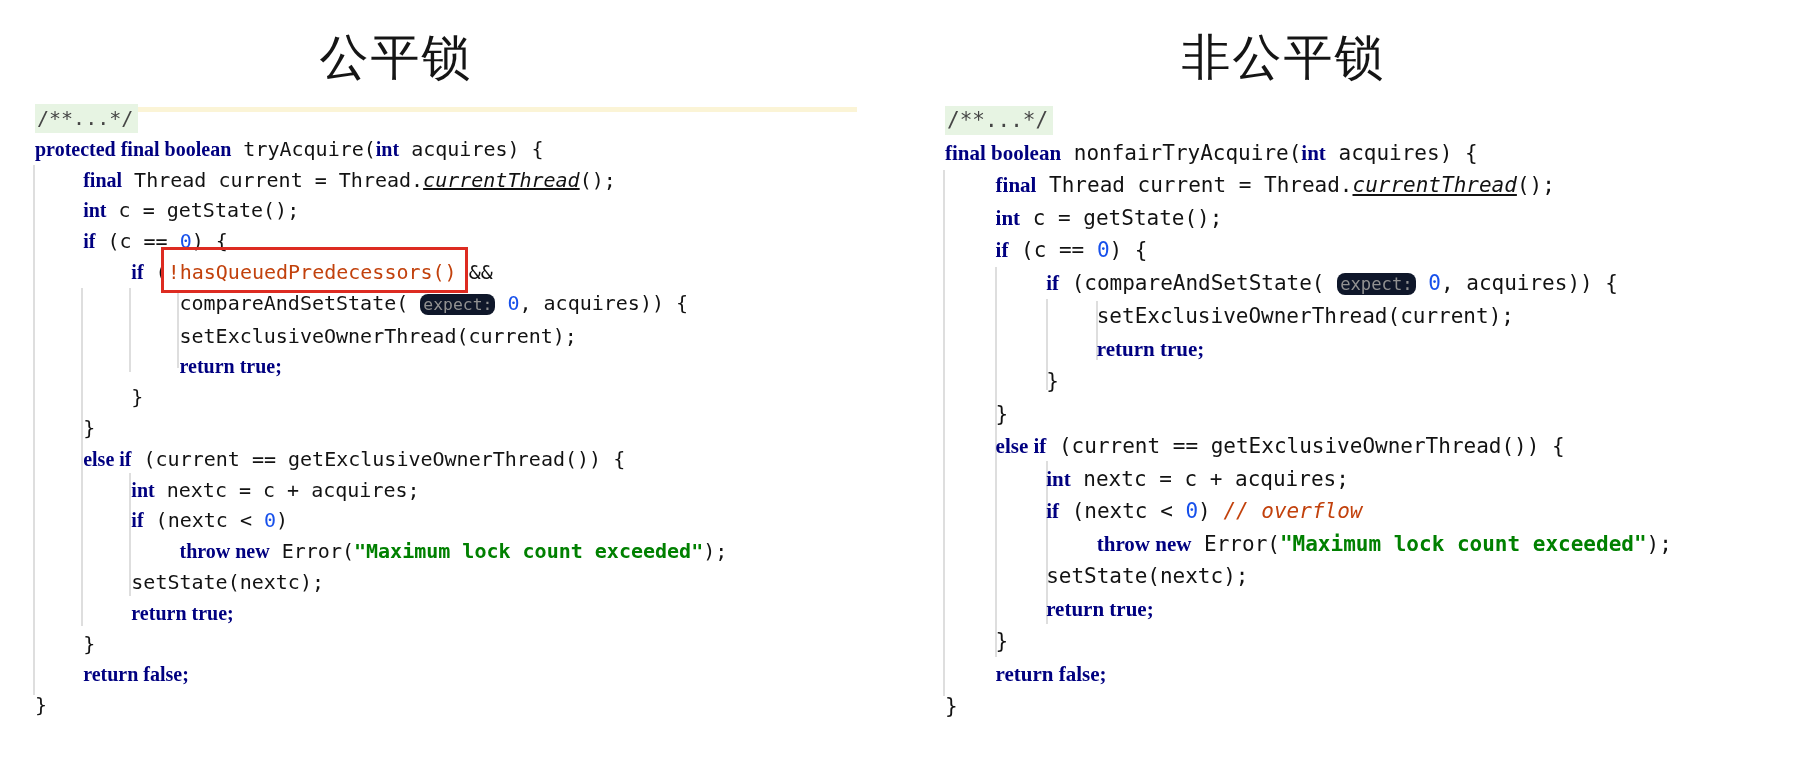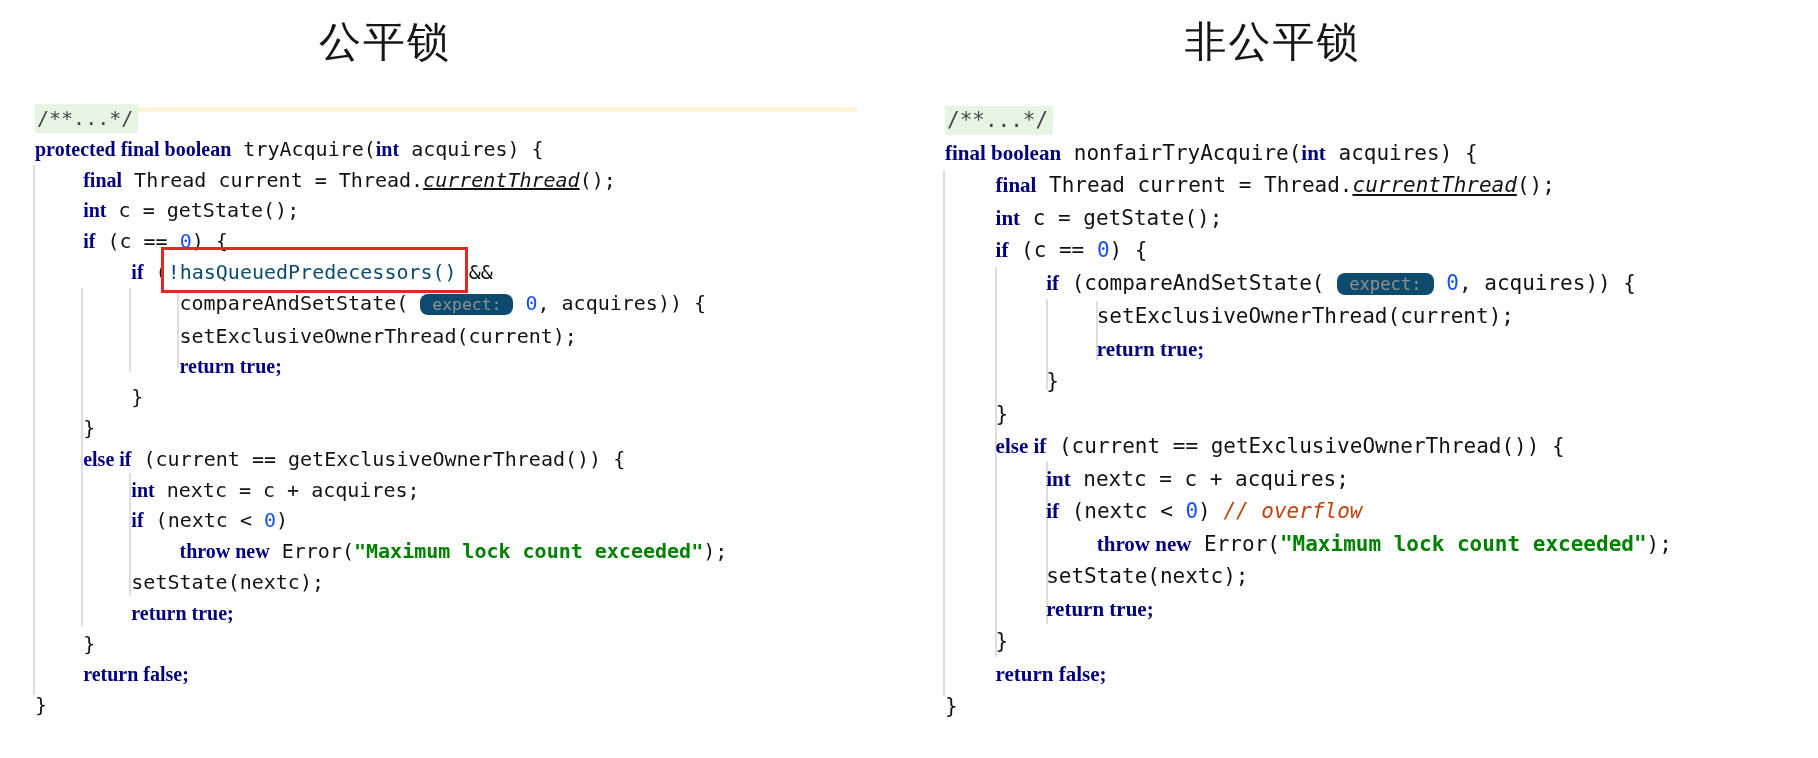--- a/index.html
+++ b/index.html
@@ -1,38 +1,38 @@
 <!DOCTYPE html>
 <html><head>
 <meta charset="utf-8">
 <style>
   html,body{margin:0;padding:0;background:#ffffff;}
   .page{position:relative;width:1818px;height:758px;background:#ffffff;overflow:hidden;
         font-family:"DejaVu Sans",sans-serif;}
   .panel{position:absolute;top:0;height:758px;}
   .panel.left{left:0;width:880px;}
   .panel.right{left:945px;width:873px;border-radius:6px;}
-  .title{position:absolute;top:14px;margin:0;font-size:42px;font-weight:500;color:#151515;
+  .title{position:absolute;top:14px;margin:11px;font-size:49px;font-weight:500;color:#151515;
          text-align:center;letter-spacing:2px;font-family:"DejaVu Sans",sans-serif;}
   .title.l{left:0;width:770px;}
   .title.r{left:0;width:655px;}
   .code{position:absolute;font-family:"DejaVu Sans Mono","Liberation Mono",monospace;
         color:#111;white-space:pre;}
   .code.l{left:35px;top:103px;font-size:20px;line-height:30.8px;}
   .code.r{left:0;top:104px;font-size:21px;line-height:32.5px;}
   .ln{white-space:pre;}
   .tk-pl{color:#121212;}
   .tk-k{color:#000080;font-weight:bold;font-family:Liberation Serif, serif;}
   .tk-s{color:#008000;font-weight:bold;}
   .tk-n{color:#1750EB;}
   .tk-cm{color:#c2410c;font-style:italic;}
   .tk-it{color:#121212;font-style:italic;text-decoration:underline;}
   .tk-doc{color:#454545;background:#e7f4e3;padding:2px 5px 3px 2px;}
-  .tk-hint{background:#0c4a6e;color:#919191;border-radius:8px;padding:1px 12px;font-size:0.82em;}
-  .tk-rb{position:relative;color:#0c4a6e;}
+  .tk-hint{background:#0f172a;color:#919191;border-radius:8px;padding:1px 3px;font-size:0.82em;}
+  .tk-rb{position:relative;color:#c2410c;}
   .tk-rb::after{content:"";position:absolute;left:-7px;right:-11px;top:-13px;bottom:-9px;
         border:3px solid #dd2b21;pointer-events:none;}
   .topline{position:absolute;left:35px;top:107px;width:822px;height:5px;background:#fbf4d6;}
   .guide{position:absolute;width:2px;background:rgba(0,0,0,0.13);}
 </style>
 </head>
 <body>
 
 <div class="page">
 

